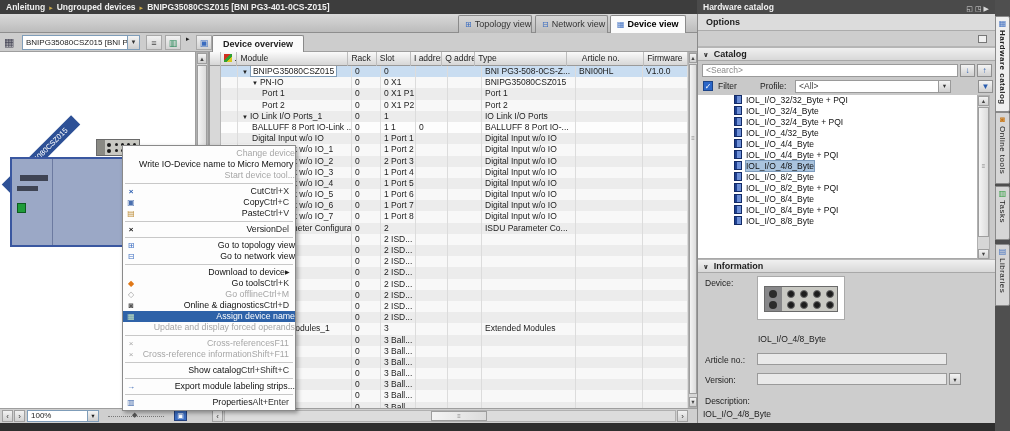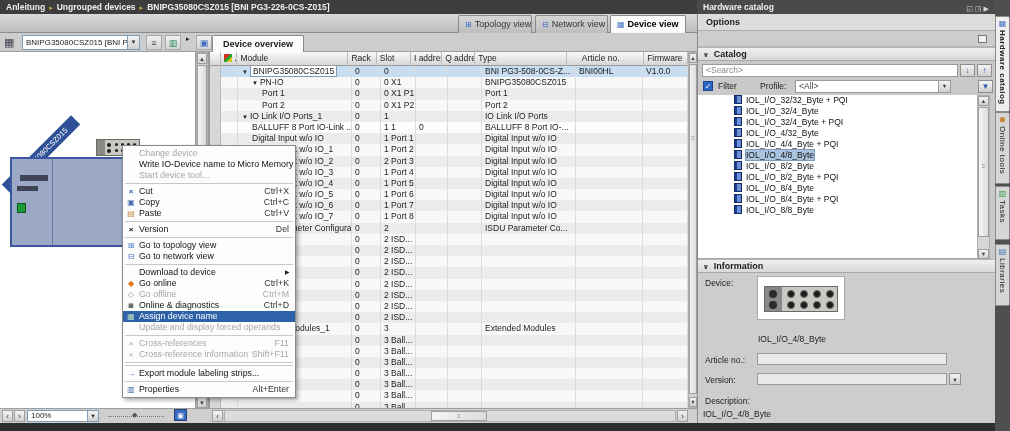--- a/index.html
+++ b/index.html
@@ -65,21 +65,21 @@
   .trow.hirow { background:#fdfdfd; }
   .tc { height:11.2px; border-right:1px solid #dcdcdc; overflow:hidden; font-size:8.5px; }
   .tc.rsel { background:#d8d8d8; border-right:1px solid #b8b8b8; }
   .exp { font-size:6px; color:#222; margin-right:2px; }
   .editbox { background:#fff; border:1px solid #7f9db9; padding:0 2px; }
 
   
   #ctx-menu { left:122px; top:145px; width:174px; background:#fdfdfd; border:1px solid #8a8a8a; box-shadow:2px 2px 4px rgba(0,0,0,.35); padding:2px 0; z-index:50; }
   .mi { height:11px; line-height:11px; display:flex; font-size:8.8px; color:#111; }
   .mi .mic { width:16px; text-align:center; font-size:8px; }
-  .mi .mlabel { flex:1; white-space:nowrap; overflow:hidden; }
+  .mi .mlabel { flex:1; white-space:nowrap; overflow:hidden;text-align:right; }
   .mi .mshort { padding-right:6px; color:#333; }
   .mi .marrow { width:10px; font-size:6px; color:#222; }
   .mi.dis, .mi.dis .mshort, .mi.dis .mic { color:#a6a6a6 !important; }
   .mi.sel { background:#2e62a8; color:#fff; }
   .msep { border-top:1px solid #c8c8c8; margin:2px 2px; }
   .ic-cut-icon,.ic-export-icon { color:#2a5db0; font-weight:bold; }
   .ic-copy-icon,.ic-properties-icon { color:#4a6fae; }
   .ic-paste-icon { color:#b8862b; }
   .ic-delete-icon { color:#111; font-weight:bold; }
   .ic-go-topology-icon,.ic-go-network-icon { color:#3a6cc0; }
@@ -120,21 +120,21 @@
   .stab .slabel { writing-mode:vertical-rl; font-size:8px; letter-spacing:.5px; color:#222; margin-top:1px; white-space:nowrap; }
   .ic-hw-tab-icon,.ic-libraries-icon { color:#3a6cc0; }
   .ic-online-tools-icon { color:#c87818; }
   .ic-tasks-icon { color:#3aa048; }
 
   #bottom-edge { left:0; top:423px; width:995px; height:8px; background:#2e2e2e; }
 </style>
 </head>
 <body>
 
-<div class="abs" id="topbar"><span class="crumb">Anleitung</span><span class="sep">▸</span><span class="crumb">Ungrouped devices</span><span class="sep">▸</span><span class="crumb">BNIPG35080CSZ015 [BNI PG3-226-0CS-Z015]</span></div>
+<div class="abs" id="topbar"><span class="crumb">Anleitung</span><span class="sep">▸</span><span class="crumb">Ungrouped devices</span><span class="sep">▸</span><span class="crumb">BNIPG35080CSZ015 [BNI PG3-401-0CS-Z015]</span></div>
 
 <div class="abs" id="viewtabs-band">
     <div class="vtab" style="left: 458px; width: 74px;"><span class="ticon">⊞</span><span>Topology view</span></div>
     <div class="vtab" style="left: 535px; width: 73px;"><span class="ticon">⊟</span><span>Network view</span></div>
     <div class="vtab active" style="left: 610px; width: 76px;"><span class="ticon">▦</span><span>Device view</span></div>
   </div>
 
 <div class="abs" id="toolbar"></div>
 <span class="abs" style="left:4px;top:36px;font-size:11px;color:#445;">▦</span>
 <div class="abs" id="dev-select"><span>BNIPG35080CSZ015 [BNI PG3</span><span class="dd">▼</span></div>
@@ -632,21 +632,21 @@
       <span class="mlabel">Go to network view</span>
     </div>
     <div class="msep"></div>
     <div class="mi">
       <span class="mic"></span>
       <span class="mlabel">Download to device</span>
       <span class="marrow">▶</span>
     </div>
     <div class="mi">
       <span class="mic ic-go-online-icon">◆</span>
-      <span class="mlabel">Go online</span>
+      <span class="mlabel">Go tools</span>
       <span class="mshort">Ctrl+K</span>
     </div>
     <div class="mi dis">
       <span class="mic ic-go-offline-icon">◇</span>
       <span class="mlabel">Go offline</span>
       <span class="mshort">Ctrl+M</span>
     </div>
     <div class="mi">
       <span class="mic ic-diagnostics-icon">◙</span>
       <span class="mlabel">Online &amp; diagnostics</span>
@@ -665,20 +665,25 @@
       <span class="mic ic-crossref-icon">×</span>
       <span class="mlabel">Cross-references</span>
       <span class="mshort">F11</span>
     </div>
     <div class="mi dis">
       <span class="mic ic-crossref-info-icon">×</span>
       <span class="mlabel">Cross-reference information</span>
       <span class="mshort">Shift+F11</span>
     </div>
     <div class="msep"></div>
+    <div class="mi">
+      <span class="mic"></span>
+      <span class="mlabel">Show catalog</span>
+      <span class="mshort">Ctrl+Shift+C</span>
+    </div>
     <div class="msep"></div>
     <div class="mi">
       <span class="mic ic-export-icon">→</span>
       <span class="mlabel">Export module labeling strips...</span>
     </div>
     <div class="msep"></div>
     <div class="mi">
       <span class="mic ic-properties-icon">▥</span>
       <span class="mlabel">Properties</span>
       <span class="mshort">Alt+Enter</span>
@@ -698,20 +703,21 @@
 <div class="abs" id="filter-cb">✓</div>
 <span class="abs" style="left:718px;top:81px;font-size:8.5px;">Filter</span>
 <span class="abs" style="left:760px;top:81px;font-size:8.5px;">Profile:</span>
 <div class="abs" id="profile-select"><span>&lt;All&gt;</span><span class="dd">▼</span></div>
 <span class="small-btn" style="left:978px;top:80px;color:#2a5db0;">▼</span>
 <div class="abs" id="cat-list">
     <div class="citem"><span class="cicon"></span><span class="clabel">IOL_I/O_32/32_Byte + PQI</span></div>
     <div class="citem"><span class="cicon"></span><span class="clabel">IOL_I/O_32/4_Byte</span></div>
     <div class="citem"><span class="cicon"></span><span class="clabel">IOL_I/O_32/4_Byte + PQI</span></div>
     <div class="citem"><span class="cicon"></span><span class="clabel">IOL_I/O_4/32_Byte</span></div>
+    <div class="citem"><span class="cicon"></span><span class="clabel">IOL_I/O_4/4_Byte</span></div>
     <div class="citem"><span class="cicon"></span><span class="clabel">IOL_I/O_4/4_Byte + PQI</span></div>
     <div class="citem"><span class="cicon"></span><span class="clabel sel">IOL_I/O_4/8_Byte</span></div>
     <div class="citem"><span class="cicon"></span><span class="clabel">IOL_I/O_8/2_Byte</span></div>
     <div class="citem"><span class="cicon"></span><span class="clabel">IOL_I/O_8/2_Byte + PQI</span></div>
     <div class="citem"><span class="cicon"></span><span class="clabel">IOL_I/O_8/4_Byte</span></div>
     <div class="citem"><span class="cicon"></span><span class="clabel">IOL_I/O_8/4_Byte + PQI</span></div>
     <div class="citem"><span class="cicon"></span><span class="clabel">IOL_I/O_8/8_Byte</span></div>
   </div>
 
 <div class="abs sb" style="left:977px;top:95px;width:13px;height:164px;">

